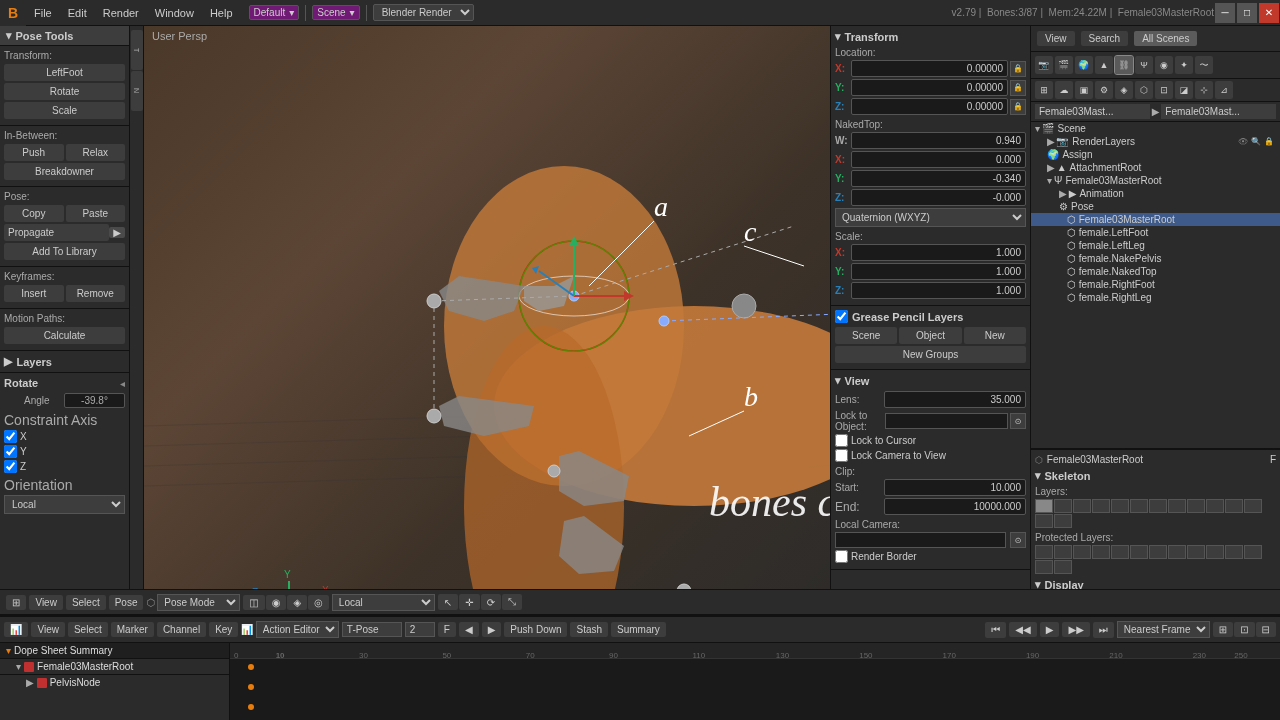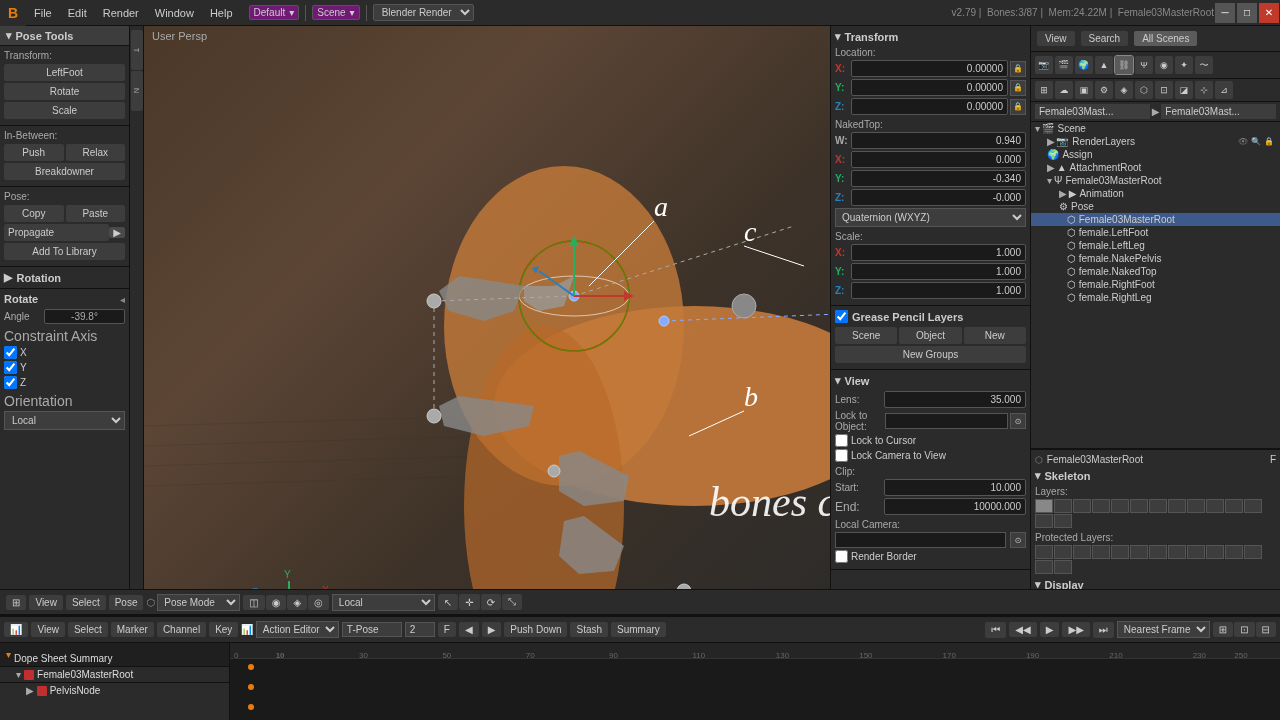--- a/index.html
+++ b/index.html
@@ -25,21 +25,21 @@
     #left-sidebar .sidebar-header .arrow { margin-right: 4px; color: #ccc; }
     .panel { padding: 4px; border-bottom: 1px solid #111; }
     .panel-title { font-size: 10px; color: #aaa; margin-bottom: 3px; }
     .btn-row { display: flex; gap: 2px; margin-bottom: 2px; }
     .tool-btn { flex: 1; background: #3d3d3d; border: none; color: #ccc; padding: 3px 4px; font-size: 10px; cursor: pointer; border-radius: 2px; text-align: center; }
     .tool-btn-full { width: 100%; background: #3d3d3d; border: none; color: #ccc; padding: 3px 4px; font-size: 10px; cursor: pointer; border-radius: 2px; text-align: center; margin-bottom: 2px; display: block; }
     .rotate-panel { padding: 4px; }
     .rotate-header { display: flex; justify-content: space-between; align-items: center; margin-bottom: 4px; }
     .rotate-label { font-size: 11px; color: #ccc; font-weight: bold; }
     .angle-row { display: flex; align-items: center; margin-bottom: 3px; font-size: 10px; }
-    .angle-label { width: 40px; color: #aaa; }
+    .angle-label { width: 40px; color: #aaa; margin-left: 20px; }
     .angle-value { flex: 1; background: #1a1a1a; border: 1px solid #555; color: #aaa; padding: 1px 3px; font-size: 10px; text-align: center; border-radius: 2px; }
     .constraint-section { margin-top: 4px; }
     .constraint-label { font-size: 14px; color: #aaa; margin-bottom: 2px; }
     .checkbox-row { display: flex; align-items: center; margin-bottom: 2px; font-size: 10px; }
     .checkbox-row input { margin-right: 3px; }
     .orientation-row { margin-top: 4px; }
     .orientation-select { width: 100%; background: #3d3d3d; border: 1px solid #555; color: #ccc; padding: 2px 3px; font-size: 10px; }
 
     
     #side-tab { width: 14px; background: #2b2b2b; border-right: 1px solid #111; display: flex; flex-direction: column; align-items: center; padding-top: 4px; gap: 1px; }
@@ -219,26 +219,37 @@
         <button class="tool-btn">Copy</button>
         <button class="tool-btn">Paste</button>
       </div>
       <div class="propagate-row">
         <button class="propagate-btn">Propagate</button>
         <button class="propagate-arrow">▶</button>
       </div>
       <button class="tool-btn-full">Add To Library</button>
     </div>
 
-
+    <div class="panel">
+      <div class="panel-title">Keyframes:</div>
+      <div class="btn-row">
+        <button class="tool-btn">Insert</button>
+        <button class="tool-btn">Remove</button>
+      </div>
+    </div>
+
+    <div class="panel">
+      <div class="panel-title">Motion Paths:</div>
+      <button class="tool-btn-full">Calculate</button>
+    </div>
 
     <div class="panel">
       <div style="display:flex;align-items:center;font-size:11px;font-weight:bold;color:#ccc;cursor:pointer;">
         <span style="margin-right:4px;">▶</span>
-        <span>Rotation</span>
+        <span>Layers</span>
       </div>
     </div>
 
     <div class="rotate-panel">
       <div class="rotate-header">
         <span class="rotate-label">Rotate</span>
         <span style="color:#888;font-size:10px;cursor:pointer;">◂</span>
       </div>
       <div class="angle-row">
         <span class="angle-label">Angle</span>
@@ -768,21 +779,21 @@
       <button class="action-btn">⊡</button>
       <button class="action-btn">⊟</button>
     </div>
   </div>
 
   <div id="timeline-area">
     <div id="track-list">
 
       <div id="track-item">
         <span style="color:#e87d0d;margin-right:3px;">▾</span>
-        <span style="color:#ddd;margin-top:8px;">Dope Sheet Summary</span>
+        <span style="color:#ddd;">Dope Sheet Summary</span>
       </div>
       <div id="track-item2" style="padding-left:16px;">
         <span style="color:#aaa;margin-right:3px;">▾</span>
         <span style="font-size:10px;background:#c03030;width:10px;height:10px;display:inline-block;margin-right:3px;border-radius:1px;"></span>
         <span style="color:#ddd;">Female03MasterRoot</span>
       </div>
       <div id="track-item3" style="padding-left:26px;">
         <span style="color:#aaa;margin-right:3px;">▶</span>
         <span style="font-size:10px;background:#c03030;width:10px;height:10px;display:inline-block;margin-right:3px;border-radius:1px;"></span>
         <span style="color:#ddd;">PelvisNode</span>

